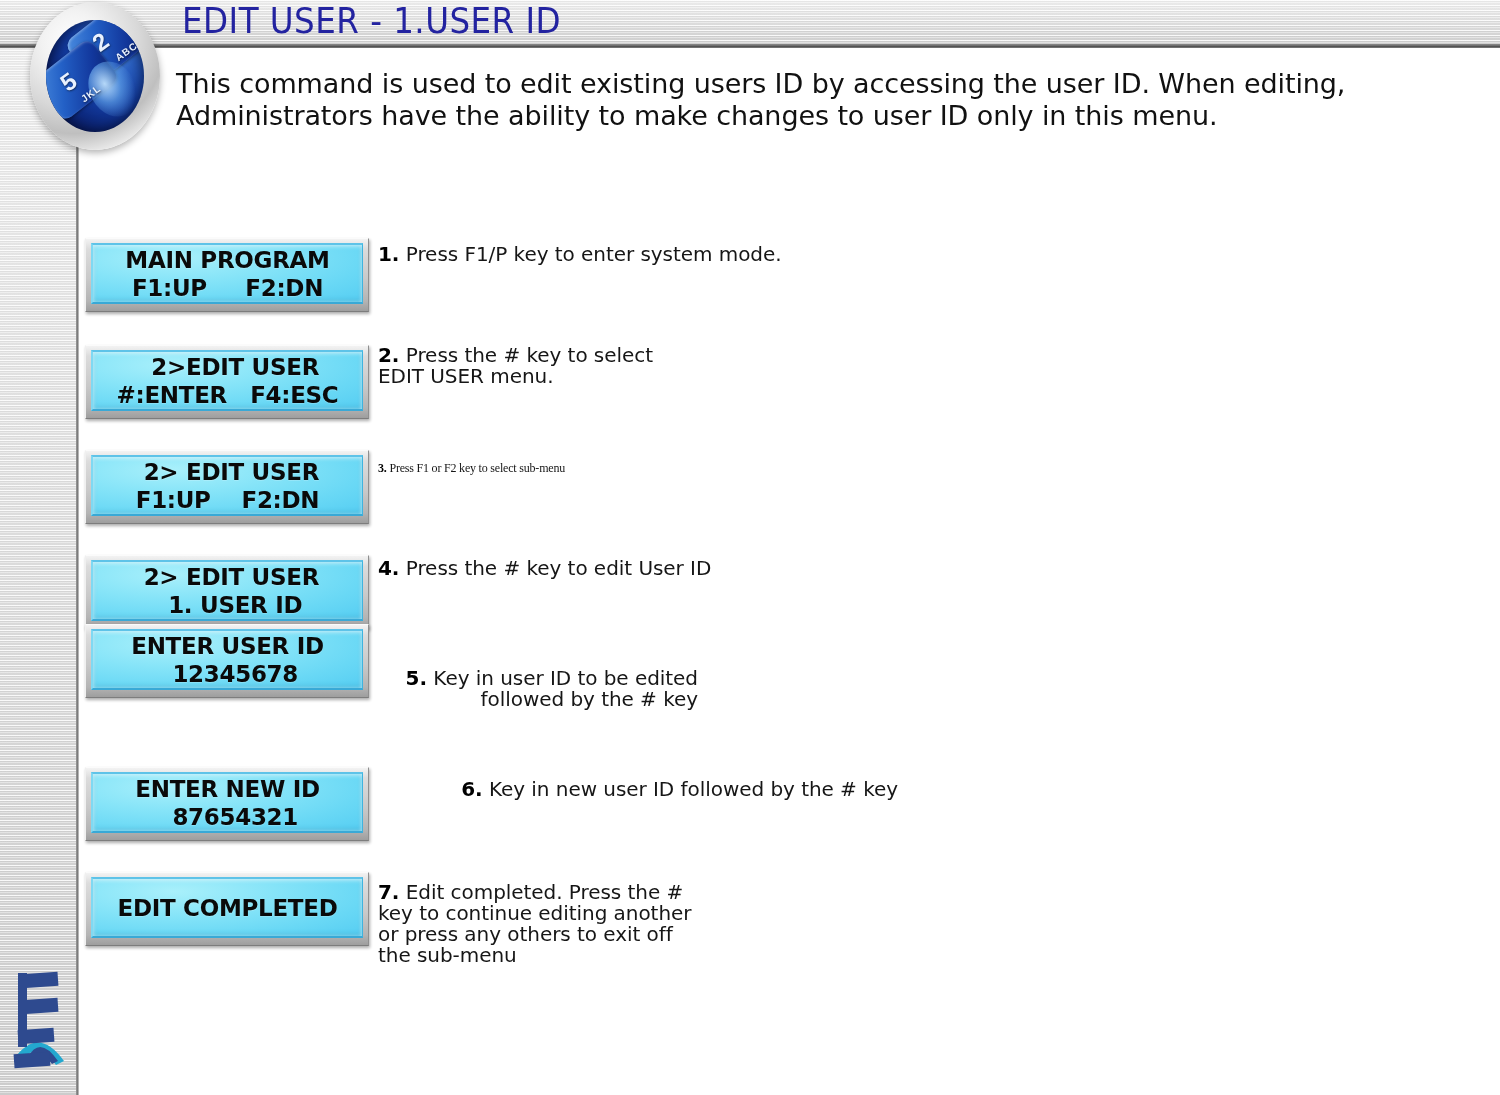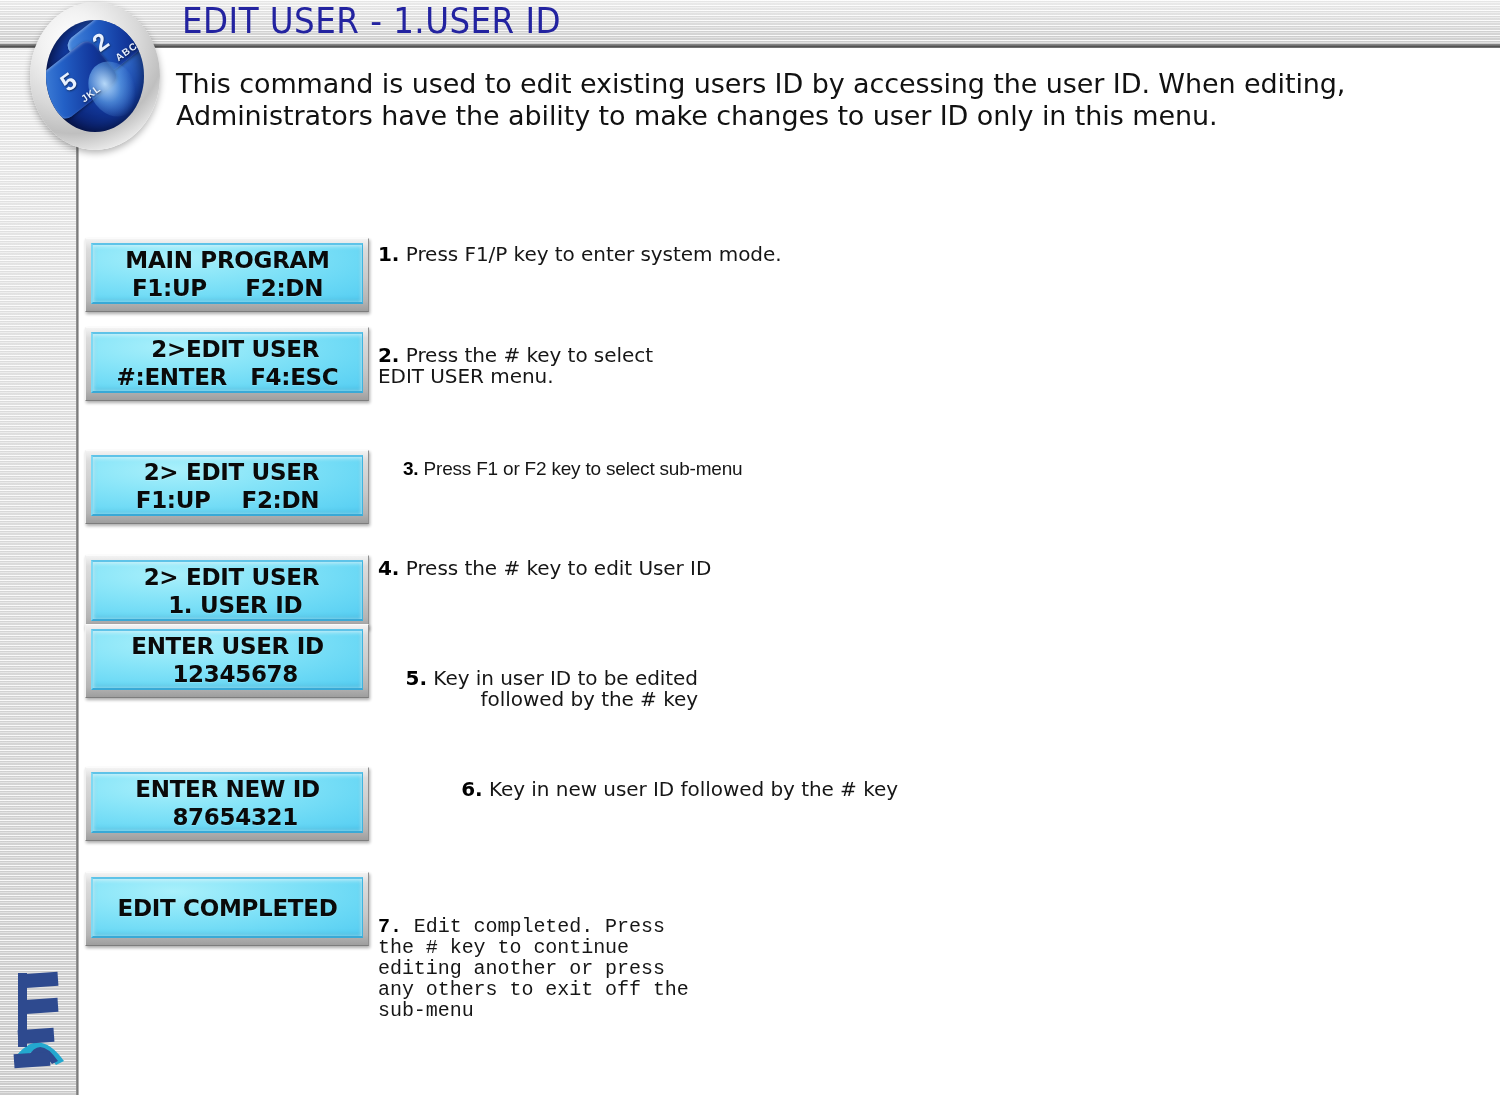--- a/index.html
+++ b/index.html
@@ -214,24 +214,23 @@
     position: absolute;
     left: 378px;
     width: 560px;
     font-family: "DejaVu Sans", sans-serif;
     font-size: 20px;
     line-height: 21px;
     color: #161616;
     letter-spacing: -0.05px;
   }
   .step-text.alt {
-    font-family: Liberation Sans, sans-serif;
-    font-size: 19px;
+    font-family: Liberation Serif, serif;
+    font-size: 12px;
     letter-spacing: -0.2px;
-    margin-left: 25px;
   }
   .step-num {
     font-weight: bold;
     color: #000000;
   }
 
   
   #idti-logo {
     position: absolute;
     left: 8px;
@@ -280,21 +279,21 @@
     <div class="step-row" style="top: 0px;">
       <div class="lcd" style="top: 238px;">
         <div class="lcd-screen">
           <div class="lcd-line">MAIN PROGRAM</div>
           <div class="lcd-line">F1:UP     F2:DN</div>
         </div>
       </div>
       <div class="step-text" style="top: 244px; width: 520px;"><span class="step-num">1.</span><span> Press F1/P key to enter system mode.</span></div>
     </div>
     <div class="step-row" style="top: 0px;">
-      <div class="lcd" style="top: 327px;">
+      <div class="lcd" style="top: 345px;">
         <div class="lcd-screen">
           <div class="lcd-line">  2&gt;EDIT USER</div>
           <div class="lcd-line">#:ENTER   F4:ESC</div>
         </div>
       </div>
       <div class="step-text" style="top: 345px; width: 320px;"><span class="step-num">2.</span><span> Press the # key to select EDIT USER menu.</span></div>
     </div>
     <div class="step-row" style="top: 0px;">
       <div class="lcd" style="top: 450px;">
         <div class="lcd-screen">
@@ -330,15 +329,15 @@
         </div>
       </div>
       <div class="step-text" style="top: 779px; width: 520px; text-align: right;"><span class="step-num">6.</span><span> Key in new user ID followed by the # key</span></div>
     </div>
     <div class="step-row" style="top: 0px;">
       <div class="lcd" style="top: 872px;">
         <div class="lcd-screen">
           <div class="lcd-line">EDIT COMPLETED</div>
         </div>
       </div>
-      <div class="step-text" style="top: 916px; width: 320px; font-family: Liberation Mono, monospace;"><span class="step-num">7.</span><span> Edit completed. Press the # key to continue editing another or press any others to exit off the sub-menu</span></div>
+      <div class="step-text" style="top: 882px; width: 320px;"><span class="step-num">7.</span><span> Edit completed. Press the # key to continue editing another or press any others to exit off the sub-menu</span></div>
     </div>
   </div>
 
 </body></html>

